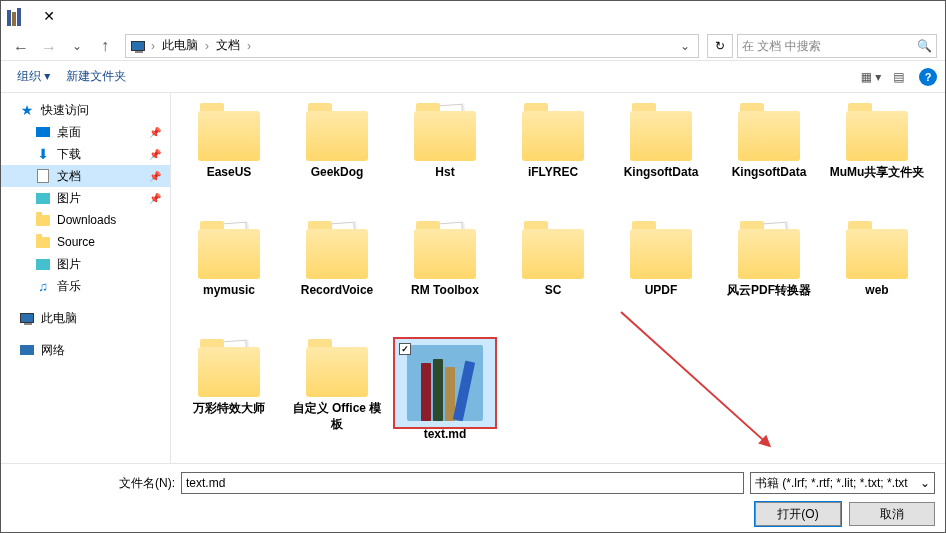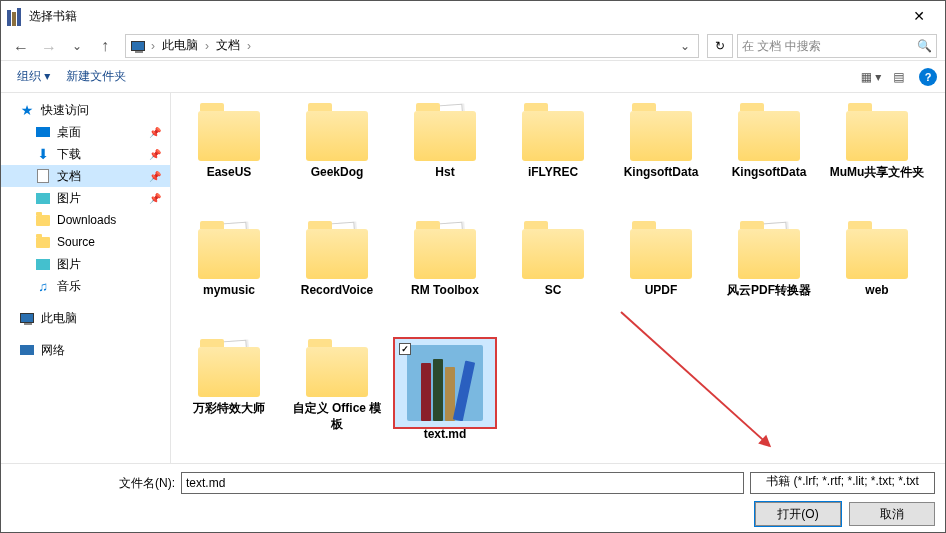--- a/index.html
+++ b/index.html
@@ -81,36 +81,35 @@
 
 .arrow-line { position: absolute; top: 310px; left: 620px; width: 200px; height: 2px; background: #d83b3b; transform: rotate(42deg); transform-origin: left center; z-index: 50; pointer-events: none; }
 .arrow-line::after { content: ""; position: absolute; right: -2px; top: -5px; border-left: 12px solid #d83b3b; border-top: 6px solid transparent; border-bottom: 6px solid transparent; }
 
 
 .footer { border-top: 1px solid #e5e5e5; padding: 8px 10px; height: 84px; position: relative; background: #fff; }
 .footer-row1 { display: flex; align-items: center; gap: 6px; margin-bottom: 8px; }
 .footer-row1 .lbl { width: 164px; text-align: right; }
 .footer-row1 .fname { flex: 1; border: 1px solid #666; height: 22px; padding: 0 4px; display: flex; align-items: center; }
 .footer-row1 .fname input { border: none; outline: none; width: 100%; }
-.footer-row1 .filter { width: 185px; border: 1px solid #666; height: 22px; padding: 0 4px; display: flex; align-items: center; justify-content: space-between; white-space: nowrap; overflow: hidden; flex-direction: column; }
+.footer-row1 .filter { width: 185px; border: 1px solid #666; height: 22px; padding: 0 4px; display: flex; align-items: center; justify-content: space-between; white-space: nowrap; overflow: hidden; }
 .footer-row2 { display: flex; justify-content: flex-end; gap: 8px; }
 .footer-row2 button { width: 86px; height: 24px; border: 1px solid #888; background: #e1e1e1; cursor: pointer; }
 .footer-row2 button.primary { outline: 1px solid #0078d7; }
 input::placeholder { color: #888; }
 </style>
 </head>
 <body>
 
 <div class="titlebar">
   <span class="icon">
       <span class="b1"></span>
       <span class="b2"></span>
       <span class="b3"></span>
     </span>
-  <span class="title">选择书籍</span>
   <span class="close">✕</span>
 </div>
 
 <div class="navrow">
   <span class="nav-btn">
       <span class="nav-arrow">←</span>
     </span>
   <span class="nav-btn disabled">
       <span class="nav-arrow">→</span>
     </span>

